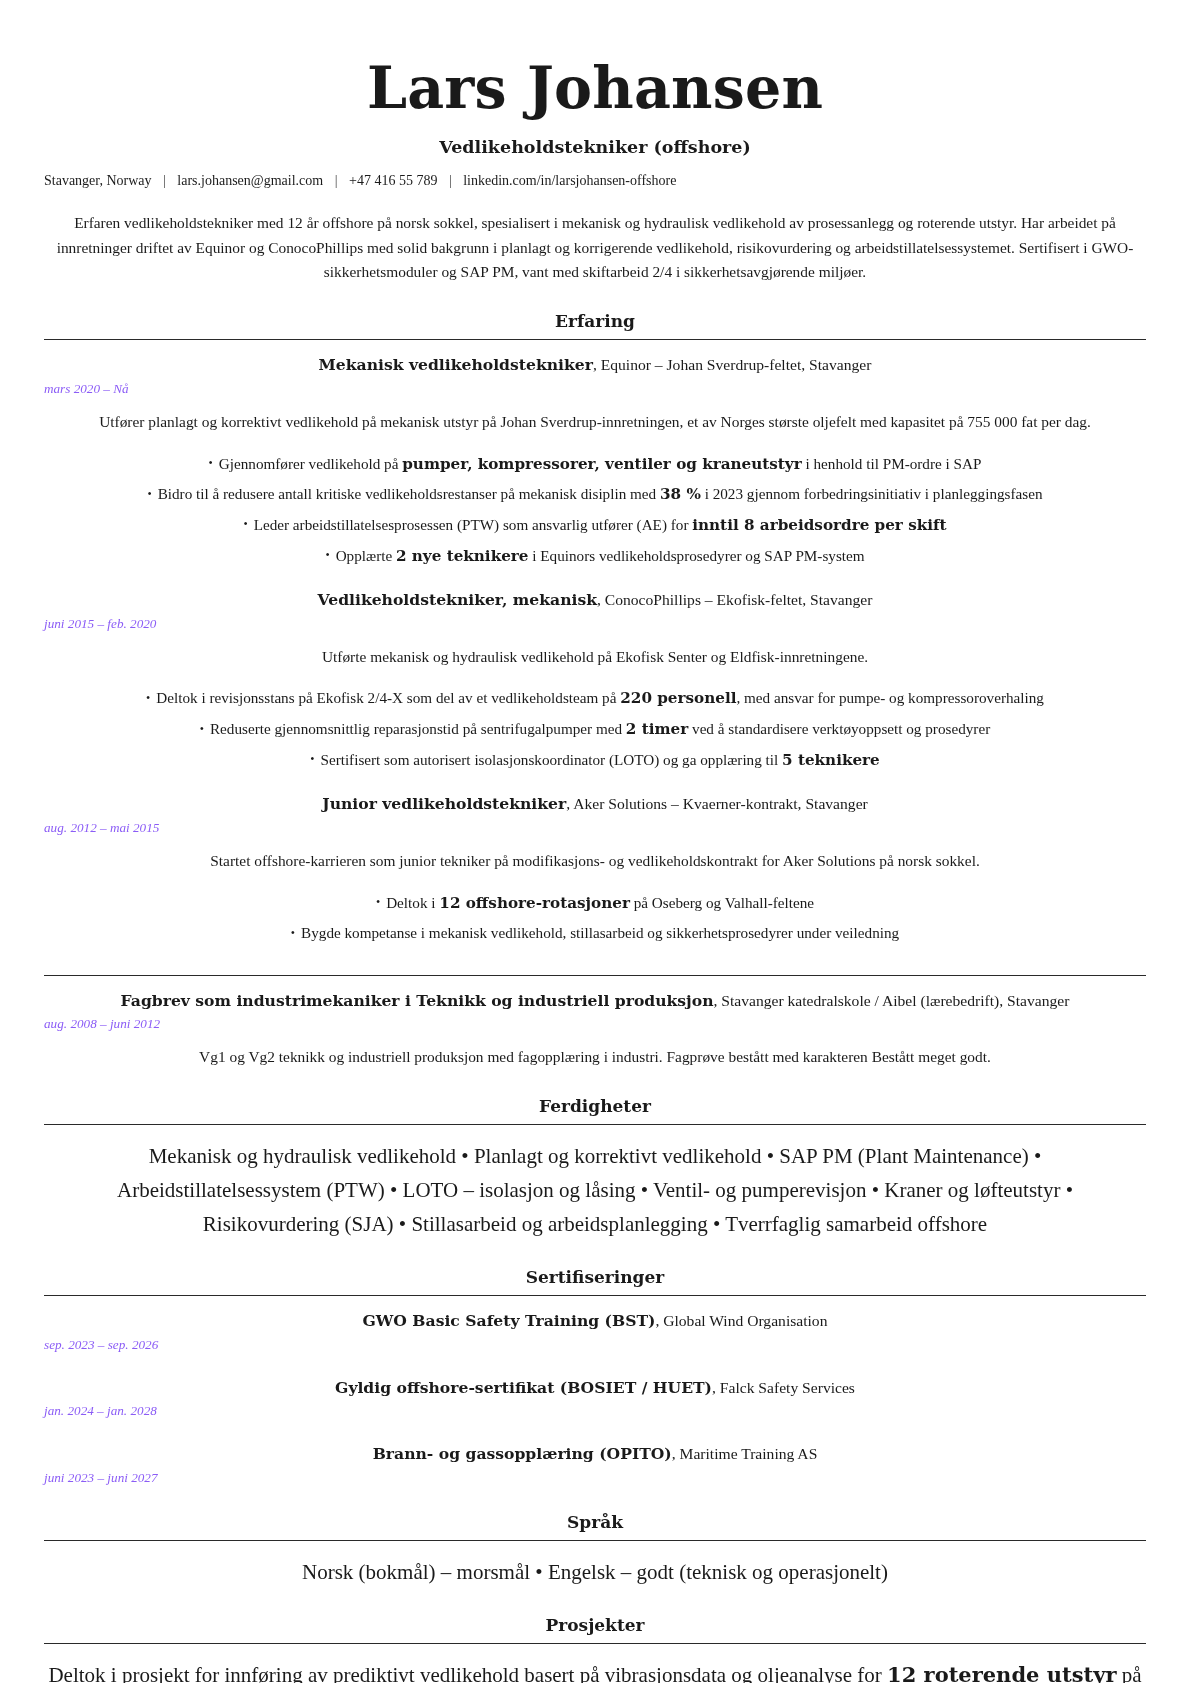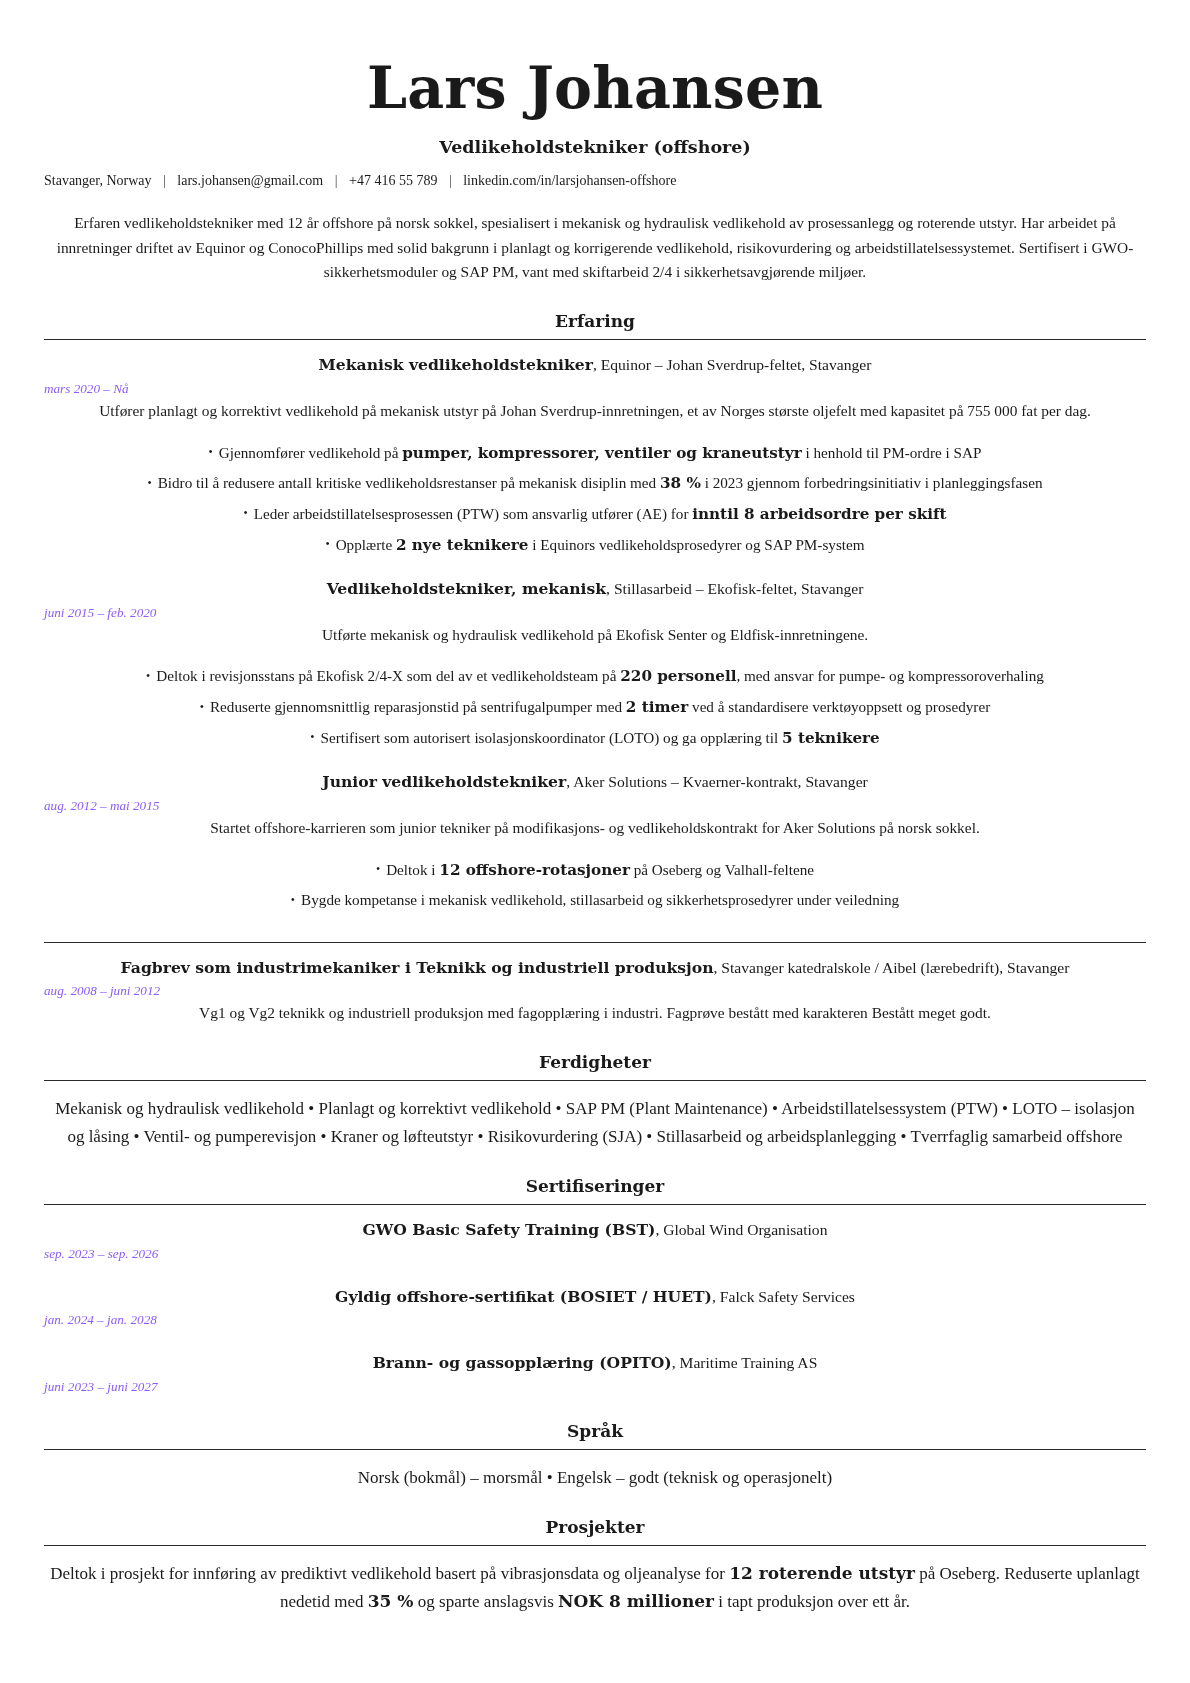--- a/index.html
+++ b/index.html
@@ -85,41 +85,41 @@
     text-align: left;
     font-size: 13.2px;
     font-style: italic;
     margin-top: 4px;
     color: #8b5cf6;
   }
   .entry-desc {
     text-align: center;
     font-size: 15.4px;
     line-height: 1.6;
-    margin-top: 2px;
+    margin-top: 13px;
   }
   .bullets { margin-top: 14px; }
   .bullet {
     text-align: center;
     font-size: 15.2px;
     line-height: 1.62;
     padding: 3px 10px;
   }
   .bullet .dot {
     font-size: 12px;
     vertical-align: 1.5px;
     padding-right: 3px;
   }
   b, strong {
     font-weight: 700;
     font-family: "DejaVu Serif", "Liberation Serif", serif;
   }
   .plain-block {
     text-align: center;
-    font-size: 17px;
+    font-size: 21px;
     line-height: 1.62;
     padding: 0 4px;
   }
   .cert { margin-top: 24px; }
   .cert:first-of-type { margin-top: 2px; }
 </style>
 </head>
 <body>
 
 <div class="page">
@@ -148,21 +148,21 @@
           <div class="entry-date">mars 2020 – Nå</div>
           <div class="entry-desc">Utfører planlagt og korrektivt vedlikehold på mekanisk utstyr på Johan Sverdrup-innretningen, et av Norges største oljefelt med kapasitet på 755 000 fat per dag.</div>
           <div class="bullets">
             <div class="bullet"><span class="dot">• </span>Gjennomfører vedlikehold på <b>pumper, kompressorer, ventiler og kraneutstyr</b> i henhold til PM-ordre i SAP</div>
             <div class="bullet"><span class="dot">• </span>Bidro til å redusere antall kritiske vedlikeholdsrestanser på mekanisk disiplin med <b>38 %</b> i 2023 gjennom forbedringsinitiativ i planleggingsfasen</div>
             <div class="bullet"><span class="dot">• </span>Leder arbeidstillatelsesprosessen (PTW) som ansvarlig utfører (AE) for <b>inntil 8 arbeidsordre per skift</b></div>
             <div class="bullet"><span class="dot">• </span>Opplærte <b>2 nye teknikere</b> i Equinors vedlikeholdsprosedyrer og SAP PM-system</div>
           </div>
         </div>
         <div class="entry">
-          <div class="entry-head"><span class="role">Vedlikeholdstekniker, mekanisk</span><span>, Stillasarbeid – Ekofisk-feltet, Stavanger</span></div>
+          <div class="entry-head"><span class="role">Vedlikeholdstekniker, mekanisk</span><span>, ConocoPhillips – Ekofisk-feltet, Stavanger</span></div>
           <div class="entry-date">juni 2015 – feb. 2020</div>
           <div class="entry-desc">Utførte mekanisk og hydraulisk vedlikehold på Ekofisk Senter og Eldfisk-innretningene.</div>
           <div class="bullets">
             <div class="bullet"><span class="dot">• </span>Deltok i revisjonsstans på Ekofisk 2/4-X som del av et vedlikeholdsteam på <b>220 personell</b>, med ansvar for pumpe- og kompressoroverhaling</div>
             <div class="bullet"><span class="dot">• </span>Reduserte gjennomsnittlig reparasjonstid på sentrifugalpumper med <b>2 timer</b> ved å standardisere verktøyoppsett og prosedyrer</div>
             <div class="bullet"><span class="dot">• </span>Sertifisert som autorisert isolasjonskoordinator (LOTO) og ga opplæring til <b>5 teknikere</b></div>
           </div>
         </div>
         <div class="entry">
           <div class="entry-head"><span class="role">Junior vedlikeholdstekniker</span><span>, Aker Solutions – Kvaerner-kontrakt, Stavanger</span></div>

